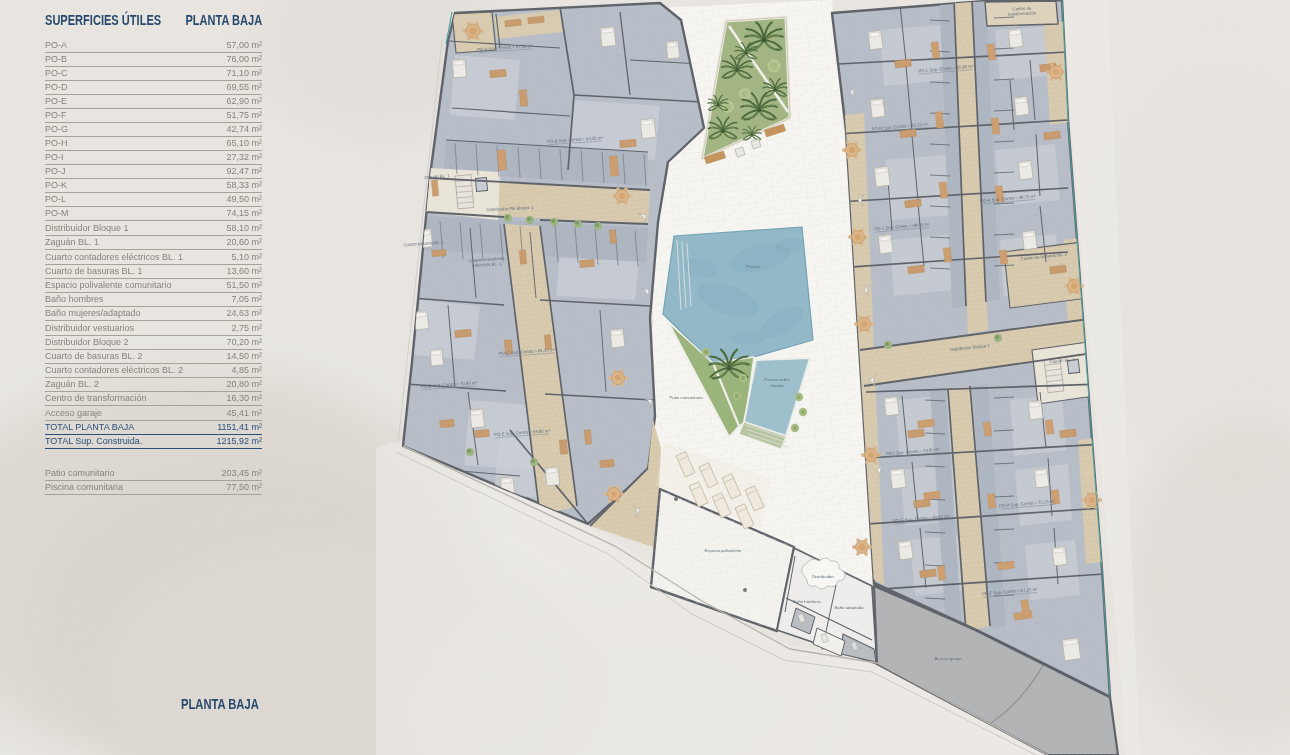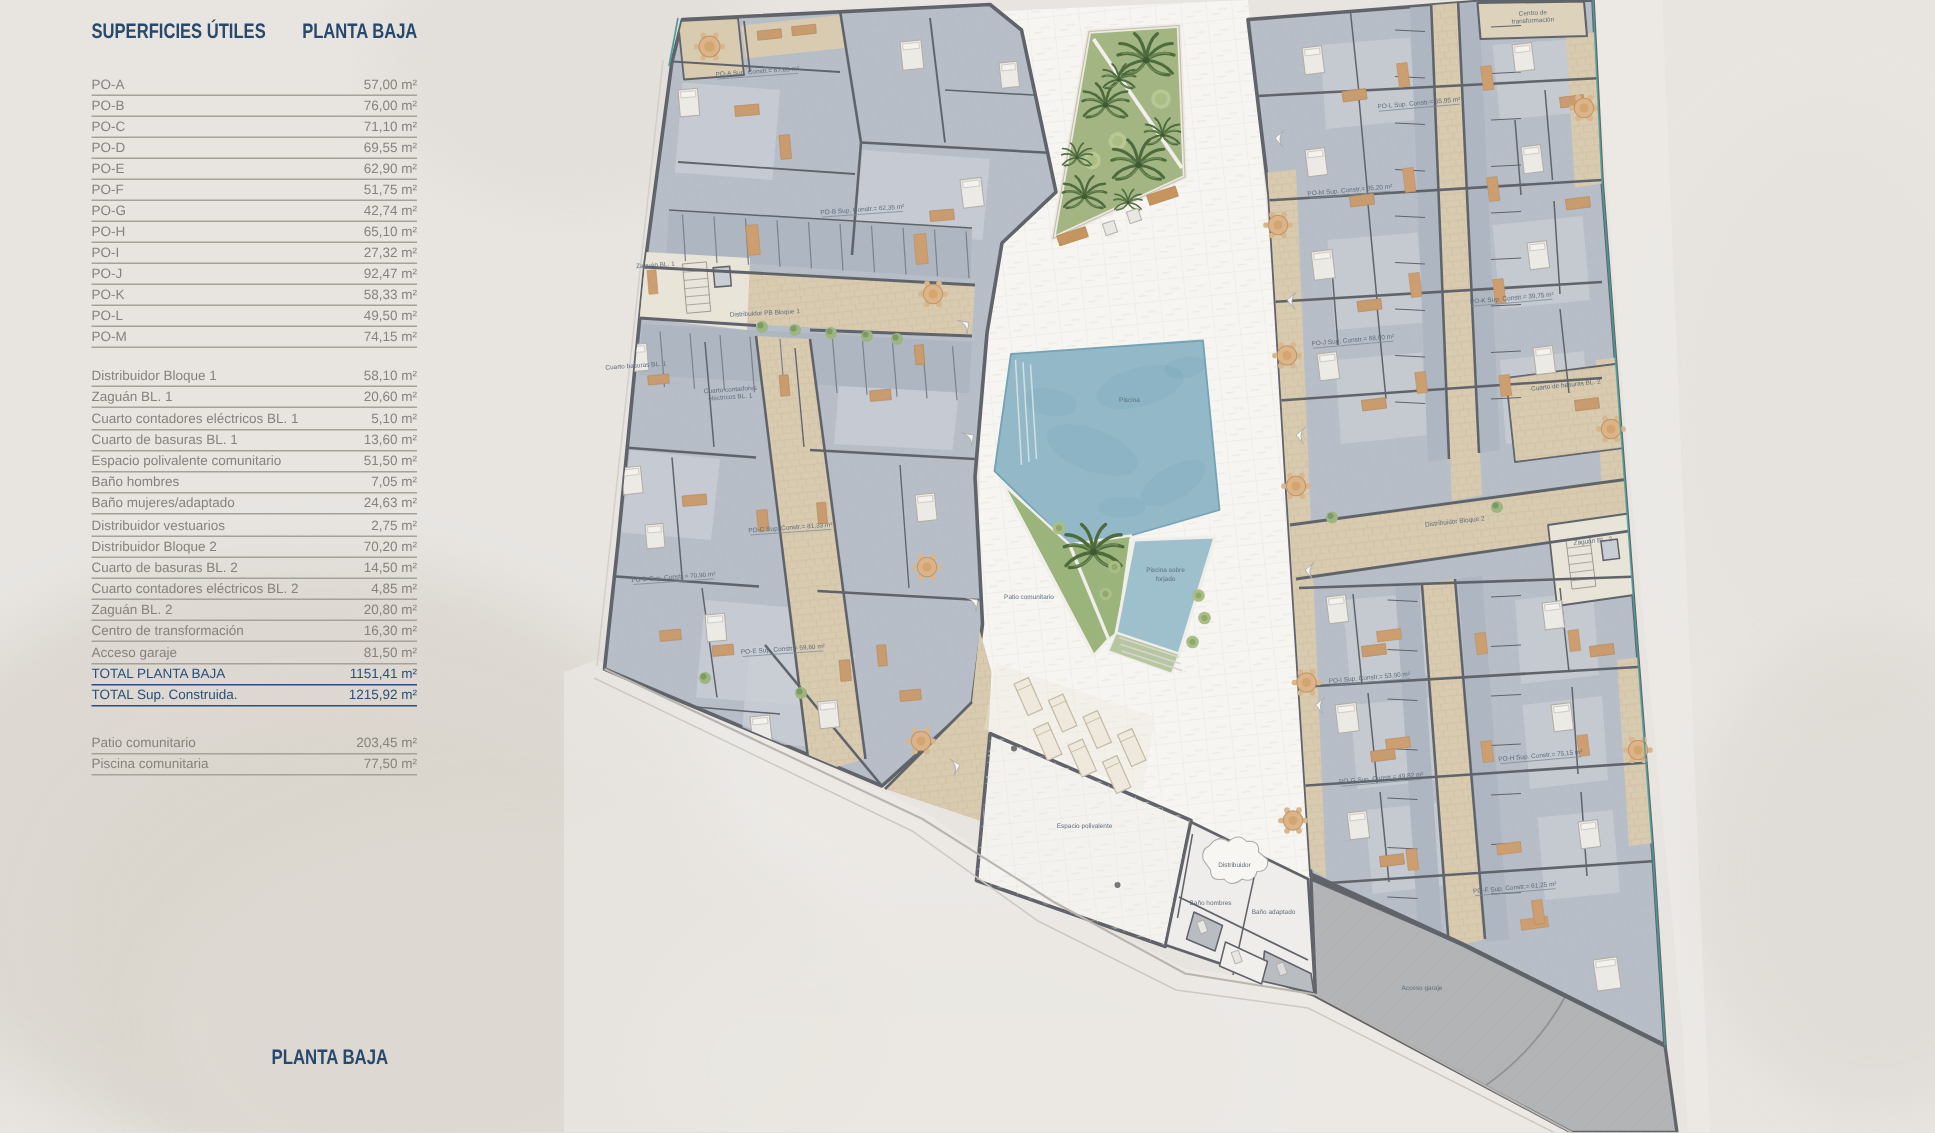--- a/index.html
+++ b/index.html
@@ -1,19 +1,19 @@
 <!DOCTYPE html>
 <html><head>
 <meta charset="utf-8">
 <style>
 html,body{margin:0;padding:0;}
 body{width:1290px;height:755px;overflow:hidden;background:#e8e5e1;font-family:"Liberation Sans",sans-serif;position:relative;}
 #page{position:absolute;top:0;left:0;width:1290px;height:755px;}
 .blob{position:absolute;border-radius:50%;filter:blur(18px);}
-#tablewrap{position:absolute;left:61px;top:13px;width:217px;}
+#tablewrap{position:absolute;left:45px;top:13px;width:217px;}
 #hdr{position:relative;height:12px;color:#27496d;font-weight:bold;font-size:14px;white-space:nowrap;margin-top:-1px;}
 #hdr .h1{position:absolute;left:0;top:0;transform:scaleX(0.79);transform-origin:0 0;}
 #hdr .h2{position:absolute;right:0;top:0;transform:scaleX(0.79);transform-origin:100% 0;}
 .rows{margin-top:0;}
 .r{display:flex;justify-content:space-between;align-items:flex-end;height:13px;border-bottom:1px solid #a6a298;font-size:9px;color:#87837b;line-height:11px;white-space:nowrap;}
 .r span{padding-bottom:1px;}
 .r2{height:13.2px;}
 .tot{color:#2a4f79;font-weight:normal;border-bottom:1.6px solid #2a4f79;}
 #pb{position:absolute;left:181px;top:696px;width:130px;color:#27496d;font-weight:bold;font-size:14px;white-space:nowrap;transform:scaleX(0.80);transform-origin:0 0;}
 svg{position:absolute;top:0;left:0;}
@@ -695,21 +695,21 @@
 <text x="807.0" y="603.0" font-size="4.3" fill="#5f6d7c" text-anchor="middle">Baño hombres</text>
 <text x="849.0" y="609.0" font-size="4.3" fill="#5f6d7c" text-anchor="middle">Baño adaptado</text>
 <text x="948.0" y="660.0" font-size="4.3" fill="#5f6d7c" text-anchor="middle">Acceso garaje</text>
 </svg>
 
 <div id="tablewrap">
   <div id="hdr">
         <span class="h1">SUPERFICIES ÚTILES</span>
         <span class="h2">PLANTA BAJA</span>
       </div>
-  <div class="rows" style="margin-top:26px;">
+  <div class="rows" style="margin-top:15px;">
     <div class="r">
           <span>PO-A</span>
           <span>57,00 m²</span>
         </div>
     <div class="r">
           <span>PO-B</span>
           <span>76,00 m²</span>
         </div>
     <div class="r">
           <span>PO-C</span>
@@ -749,21 +749,21 @@
         </div>
     <div class="r">
           <span>PO-L</span>
           <span>49,50 m²</span>
         </div>
     <div class="r">
           <span>PO-M</span>
           <span>74,15 m²</span>
         </div>
   </div>
-  <div class="rows" style="margin-top:12px;">
+  <div class="rows" style="margin-top:1px;">
     <div class="r r2">
           <span>Distribuidor Bloque 1</span>
           <span>58,10 m²</span>
         </div>
     <div class="r r2">
           <span>Zaguán BL. 1</span>
           <span>20,60 m²</span>
         </div>
     <div class="r r2">
           <span>Cuarto contadores eléctricos BL. 1</span>
@@ -804,21 +804,21 @@
     <div class="r r2">
           <span>Zaguán BL. 2</span>
           <span>20,80 m²</span>
         </div>
     <div class="r r2">
           <span>Centro de transformación</span>
           <span>16,30 m²</span>
         </div>
     <div class="r r2">
           <span>Acceso garaje</span>
-          <span>81,50 m²</span>
+          <span>45,41 m²</span>
         </div>
     <div class="r r2 tot">
           <span>TOTAL PLANTA BAJA</span>
           <span>1151,41 m²</span>
         </div>
     <div class="r r2 tot">
           <span>TOTAL Sup. Construida.</span>
           <span>1215,92 m²</span>
         </div>
   </div>

